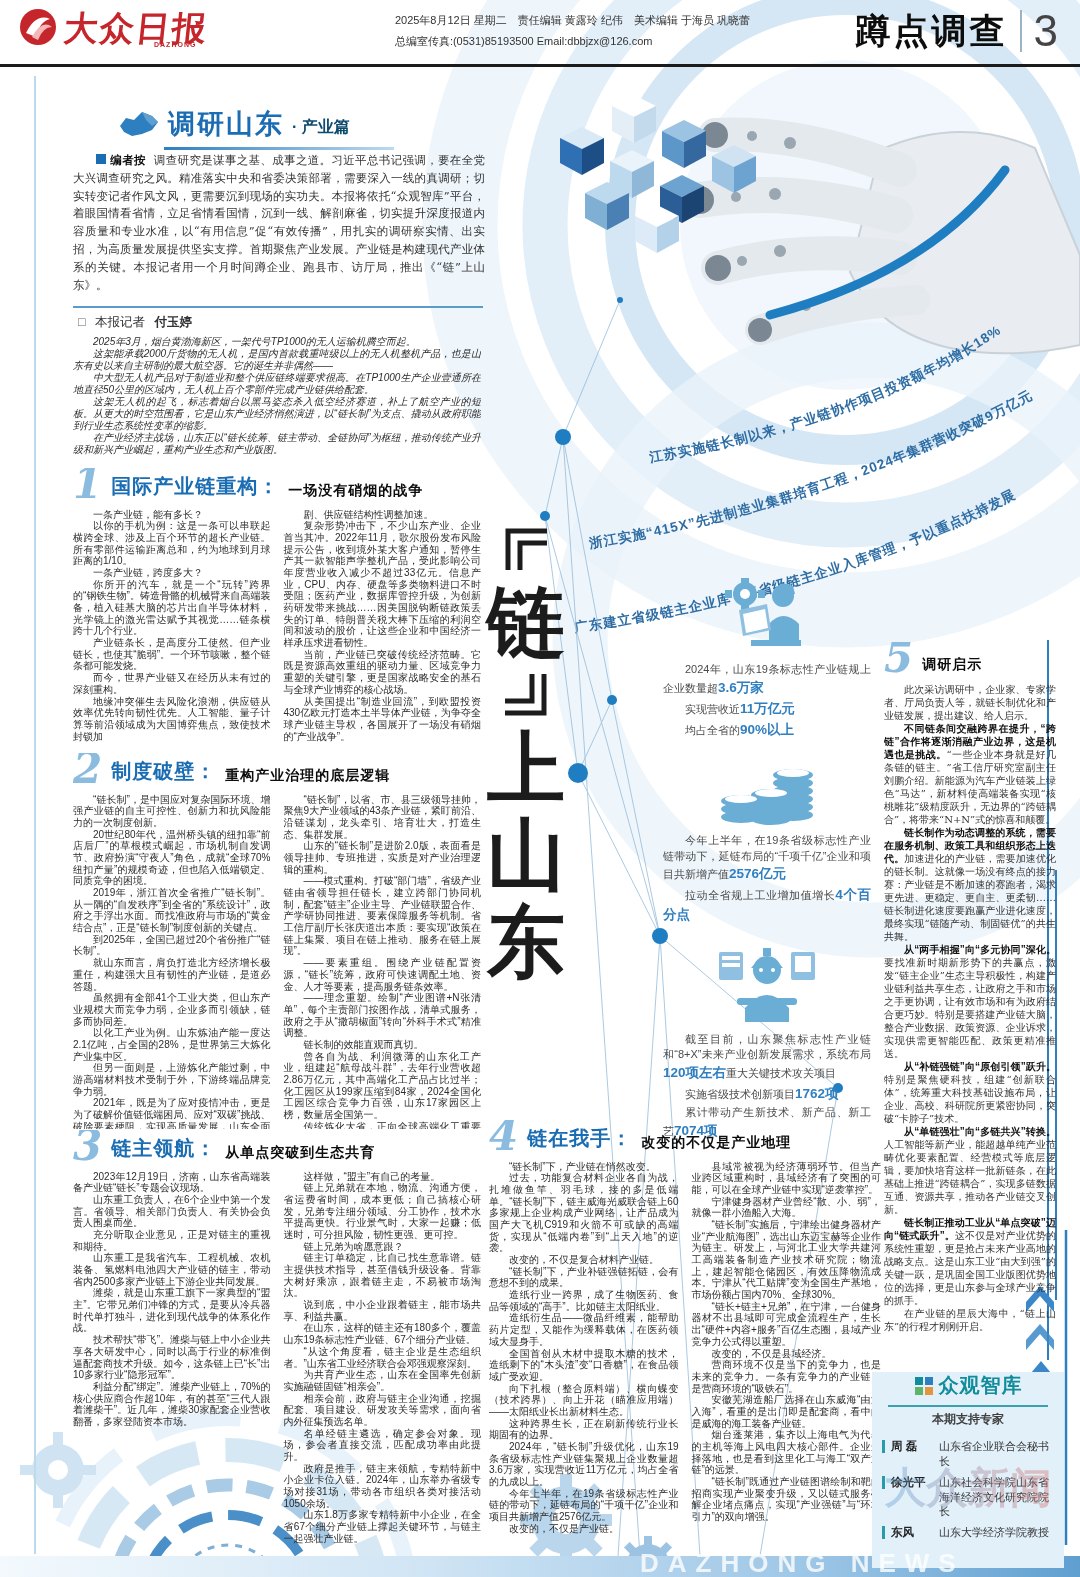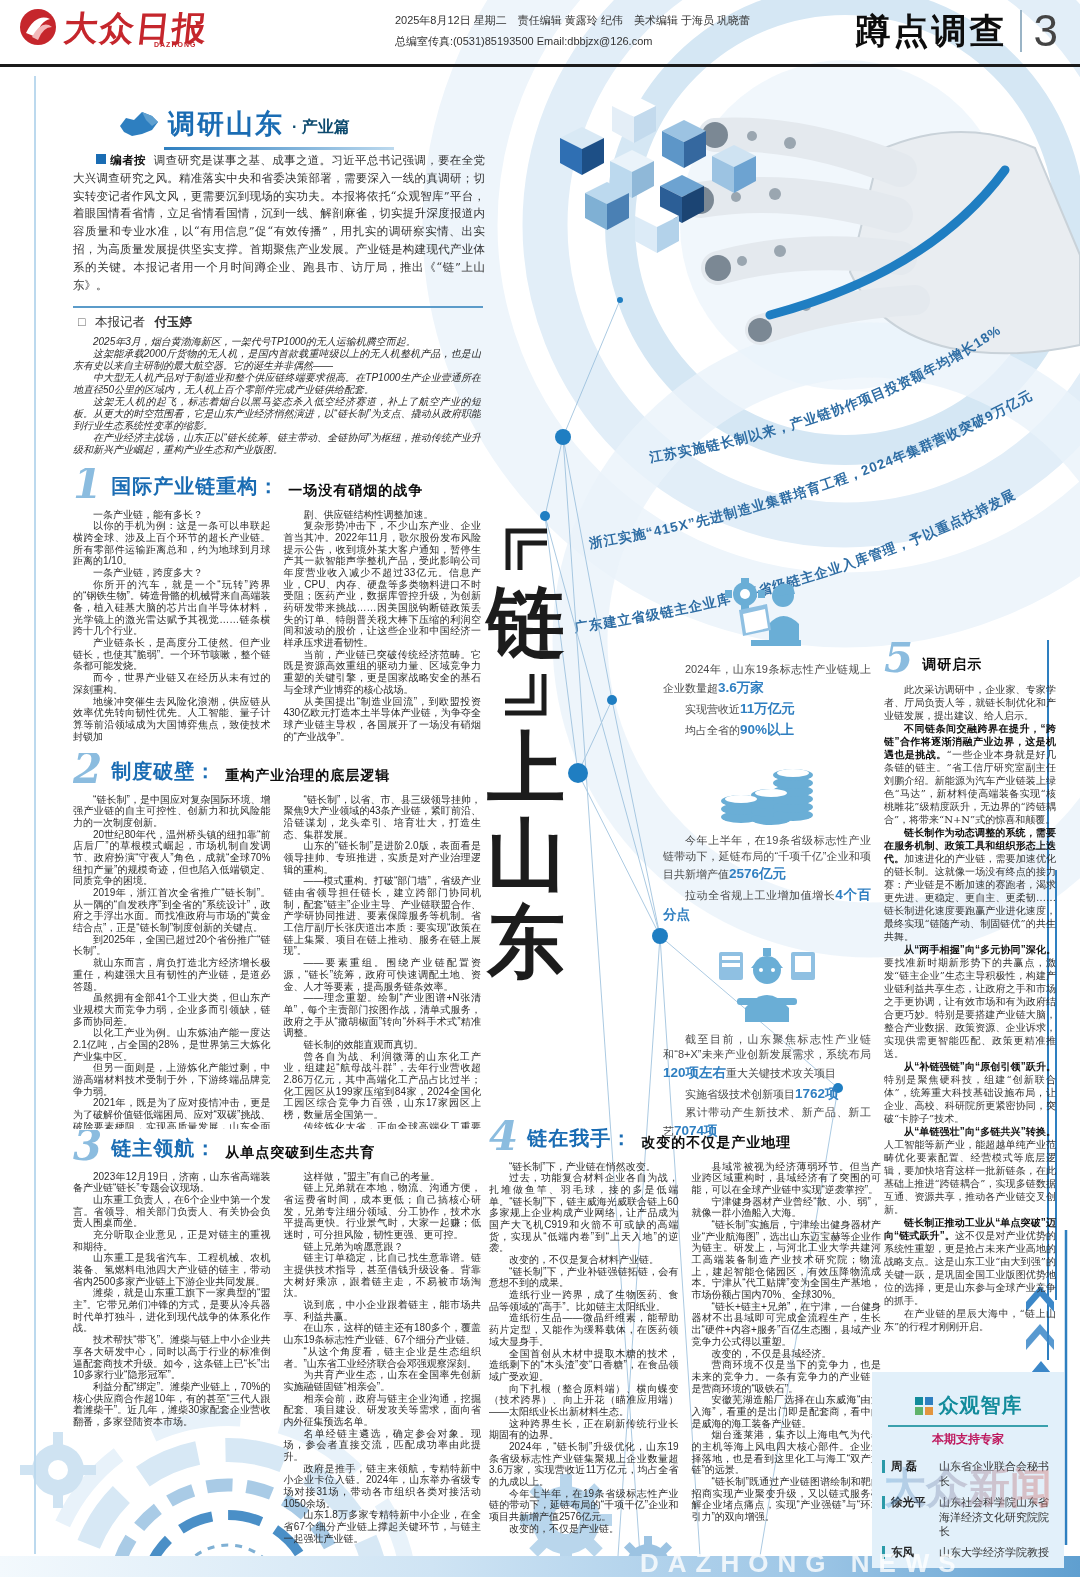--- a/index.html
+++ b/index.html
@@ -57,28 +57,28 @@
   .vchar{font-size:78px;font-weight:900;color:#1c1c1c;line-height:.95;}
   
   .stats{position:absolute;left:663px;top:578px;width:208px;z-index:2;}
   .stat-icon{display:block;margin:0 auto 6px;}
   .stat{margin:0 0 2px;font-size:11px;line-height:1.42;color:#4a4a4a;text-align:justify;}
   .stat.ind{text-indent:2em;}
   .stat .em{font-weight:900;color:#2f7fc1;font-size:13.5px;}
   .stat-gap{height:16px;}
   
   .ttank{position:absolute;left:872px;top:1372px;width:192px;height:196px;background:#e2f0fa;
-         z-index:2;padding-top:20px;box-sizing:border-box;}
+         z-index:2;padding-top:0;box-sizing:border-box;}
   .tt-head{display:flex;justify-content:center;align-items:center;gap:5px;}
   .tt-title{font-size:20px;font-weight:900;color:#128b9b;letter-spacing:1px;}
   .tt-rule{margin:6px auto 4px;width:160px;height:2px;background:#3aa0ad;}
-  .tt-sub{text-align:center;font-size:12px;font-weight:900;color:#be185d;margin-bottom:8px;}
+  .tt-sub{text-align:center;font-size:12px;font-weight:900;color:#404040;margin-bottom:8px;}
   .expert-row{display:flex;align-items:flex-start;gap:6px;padding:3px 8px 3px 10px;}
   .ebar{width:3px;height:13px;background:#2a9aa8;margin-top:1px;flex:none;}
-  .ename{font-size:11.5px;font-weight:900;color:#222;width:42px;flex:none;font-family:Liberation Serif, serif;}
+  .ename{font-size:11.5px;font-weight:900;color:#222;width:42px;flex:none;}
   .etitle{font-size:11px;color:#333;line-height:1.35;}
   
   .deco{position:absolute;left:0;top:0;z-index:0;pointer-events:none;}
   .wm{position:absolute;left:0;top:0;z-index:3;pointer-events:none;}
   .bottombar{position:absolute;left:0;top:1556px;width:1080px;height:21px;z-index:1;
              background:linear-gradient(90deg,#f3f9fd,#cfe4f4 40%,#9dc6e6 75%,#5f9fd0);}
   .arc-text{font-size:13.5px;font-weight:700;fill:#2e6da4;letter-spacing:1px;}
 </style>
 </head>
 <body>

